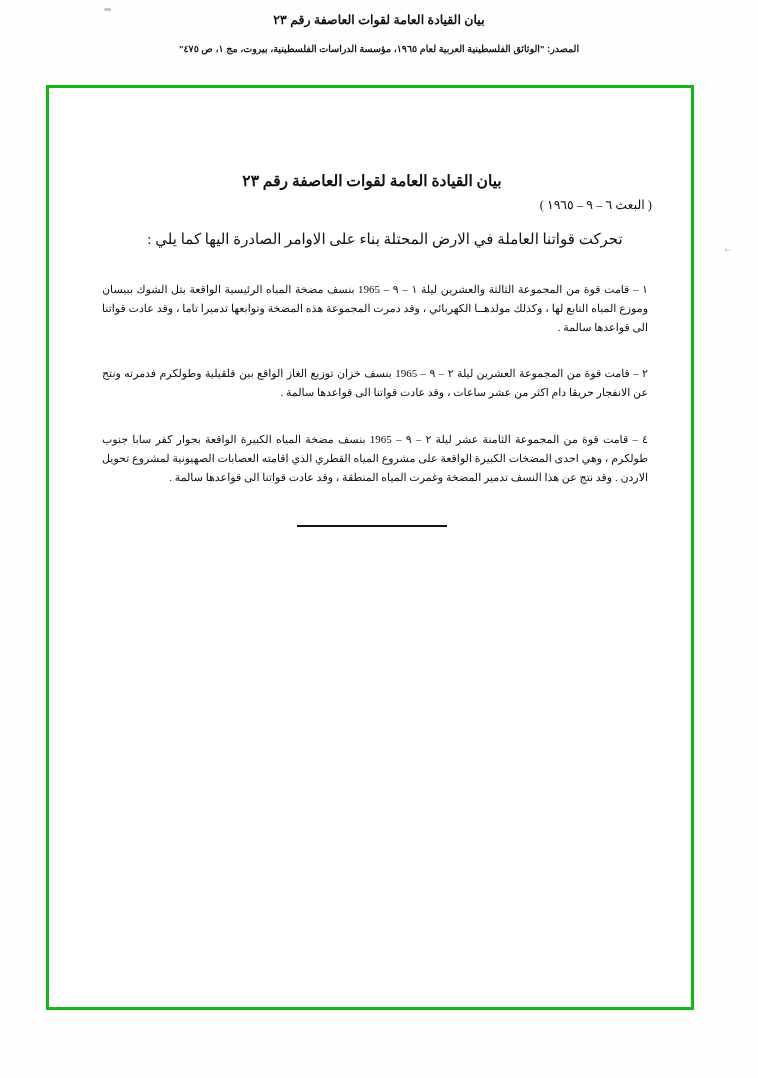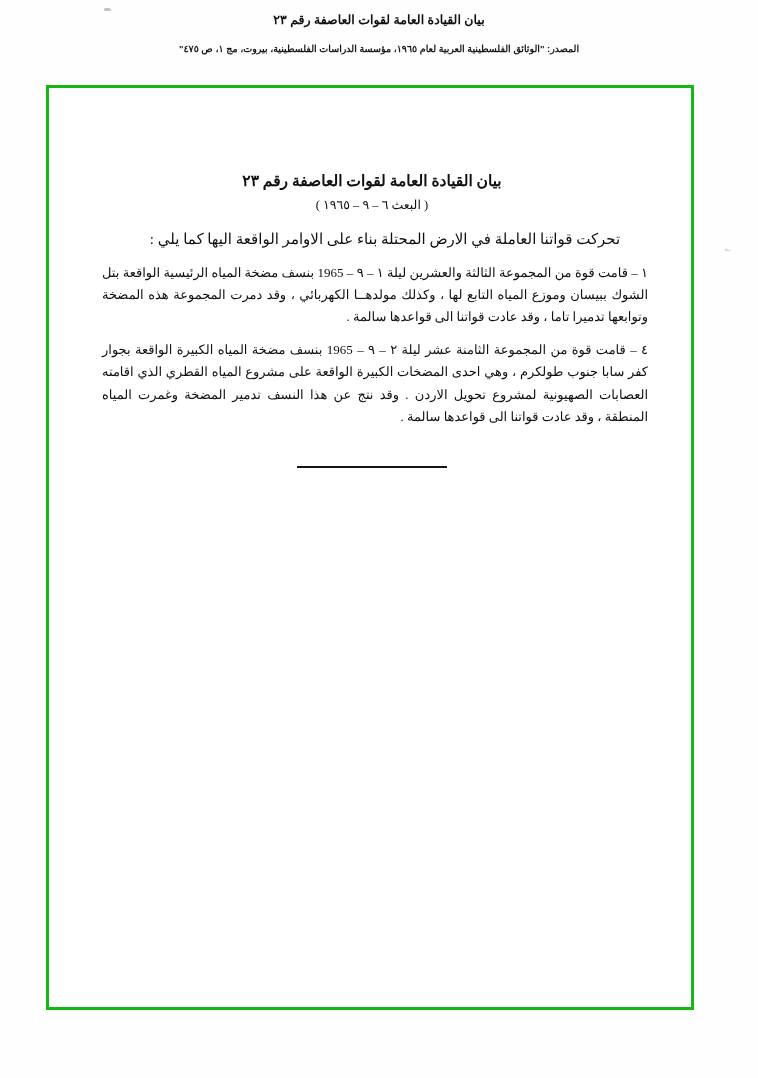--- a/index.html
+++ b/index.html
@@ -94,38 +94,38 @@
 
   .heading {
     text-align: center;
     font-size: 15.5px;
     font-weight: bold;
     font-family: "Liberation Serif", serif;
     color: #0d0d0d;
     letter-spacing: .3px;
   }
   .subheading {
-    text-align: center;
+    text-align: right;
     font-size: 12.5px;
     color: #121212;
     margin-top: 7px;
     letter-spacing: .2px;
   }
 
   .intro {
     margin-top: 14px;
     font-size: 15px;
     line-height: 1.65;
     text-align: center;
     padding-left: 26px;
   }
 
   .para {
-    margin-top: 10px;
-    font-size: 13px;
+    margin-top: 28px;
+    font-size: 11px;
     line-height: 1.72;
     text-align: justify;
     text-align-last: right;
     padding-right: 4px;
     padding-left: 10px;
   }
 
   .rule {
     width: 150px;
     height: 2px;
@@ -150,21 +150,22 @@
     <div class="doc-source">المصدر: "الوثائق الفلسطينية العربية لعام ١٩٦٥، مؤسسة الدراسات الفلسطينية، بيروت، مج ١، ص ٤٧٥"</div>
   </div>
 
   <div class="scan-speck2">ـه</div>
 
   <div class="frame" style="border-color: rgb(20, 184, 20);"></div>
 
   <div class="content">
     <div class="heading">بيان القيادة العامة لقوات العاصفة رقم ٢٣</div>
     <div class="subheading">( البعث ٦ – ٩ – ١٩٦٥ )</div>
-    <div class="intro">تحركت قواتنا العاملة في الارض المحتلة بناء على الاوامر الواقعة اليها كما يلي :</div>
+    <div class="intro">تحركت قواتنا العاملة في الارض المحتلة بناء على الاوامر الصادرة اليها كما يلي :</div>
 
     <div class="para">١ – قامت قوة من المجموعة الثالثة والعشرين ليلة ١ – ٩ – 1965 بنسف مضخة المياه الرئيسية الواقعة بتل الشوك ببيسان وموزع المياه التابع لها ، وكذلك مولدهــا الكهربائي ، وقد دمرت المجموعة هذه المضخة وتوابعها تدميرا تاما ، وقد عادت قواتنا الى قواعدها سالمة .</div>
+    <div class="para">٢ – قامت قوة من المجموعة العشرين ليلة ٢ – ٩ – 1965 بنسف خزان توزيع الغاز الواقع بين قلقيلية وطولكرم فدمرته ونتج عن الانفجار حريقا دام اكثر من عشر ساعات ، وقد عادت قواتنا الى قواعدها سالمة .</div>
     <div class="para">٤ – قامت قوة من المجموعة الثامنة عشر ليلة ٢ – ٩ – 1965 بنسف مضخة المياه الكبيرة الواقعة بجوار كفر سابا جنوب طولكرم ، وهي احدى المضخات الكبيرة الواقعة على مشروع المياه القطري الذي اقامته العصابات الصهيونية لمشروع تحويل الاردن . وقد نتج عن هذا النسف تدمير المضخة وغمرت المياه المنطقة ، وقد عادت قواتنا الى قواعدها سالمة .</div>
 
     <div class="rule"></div>
   </div>
 
 </div>
 
 </body></html>

